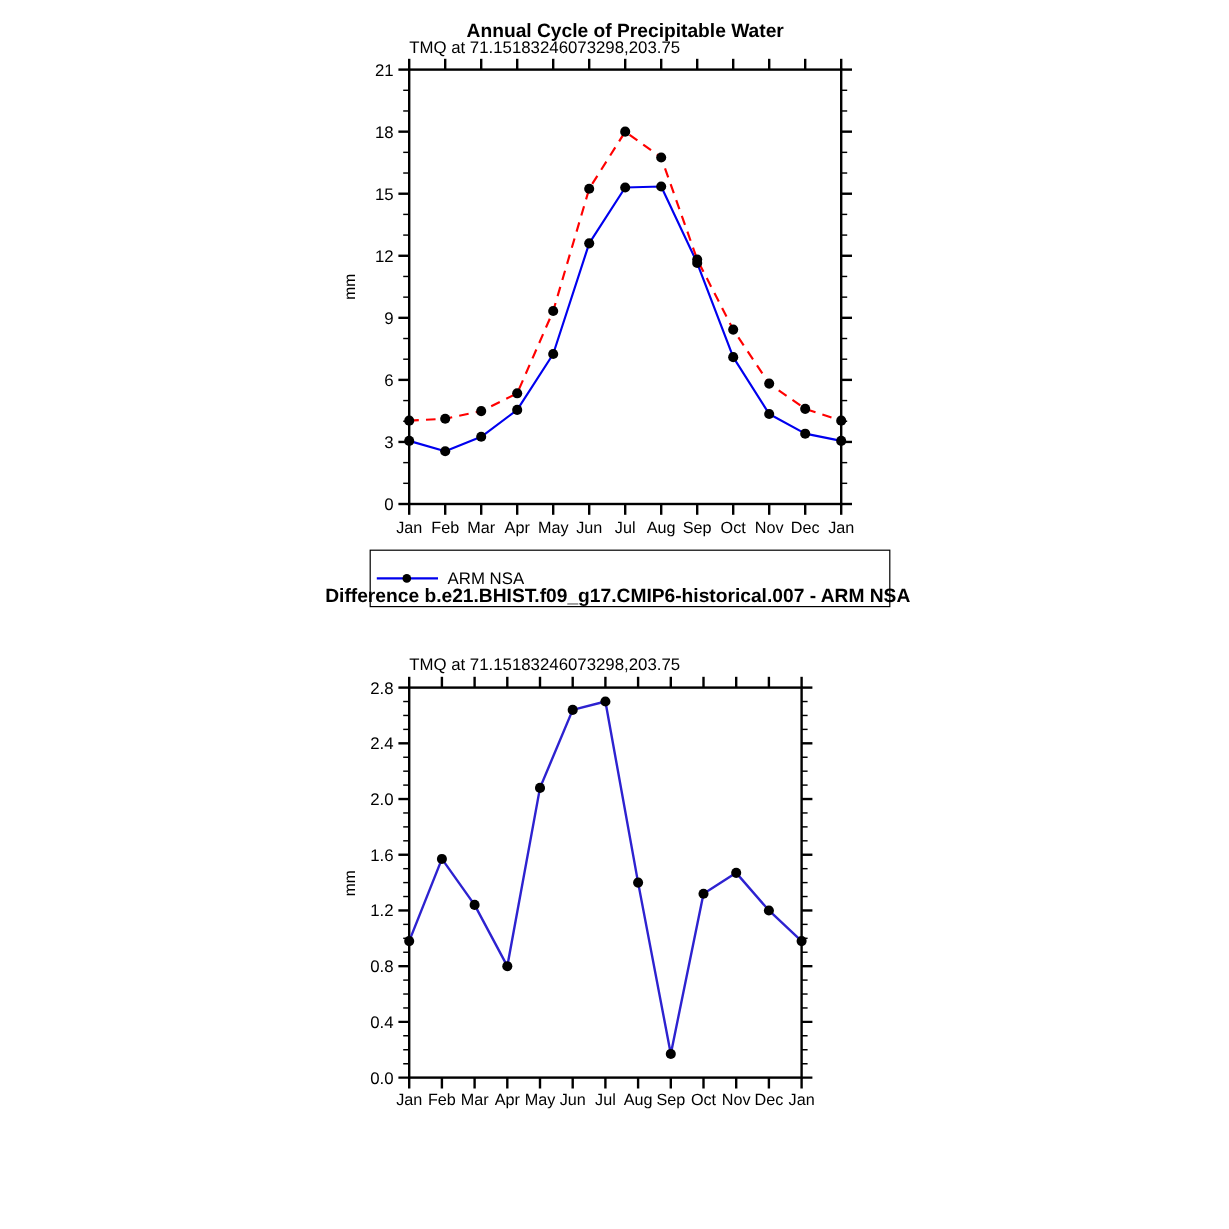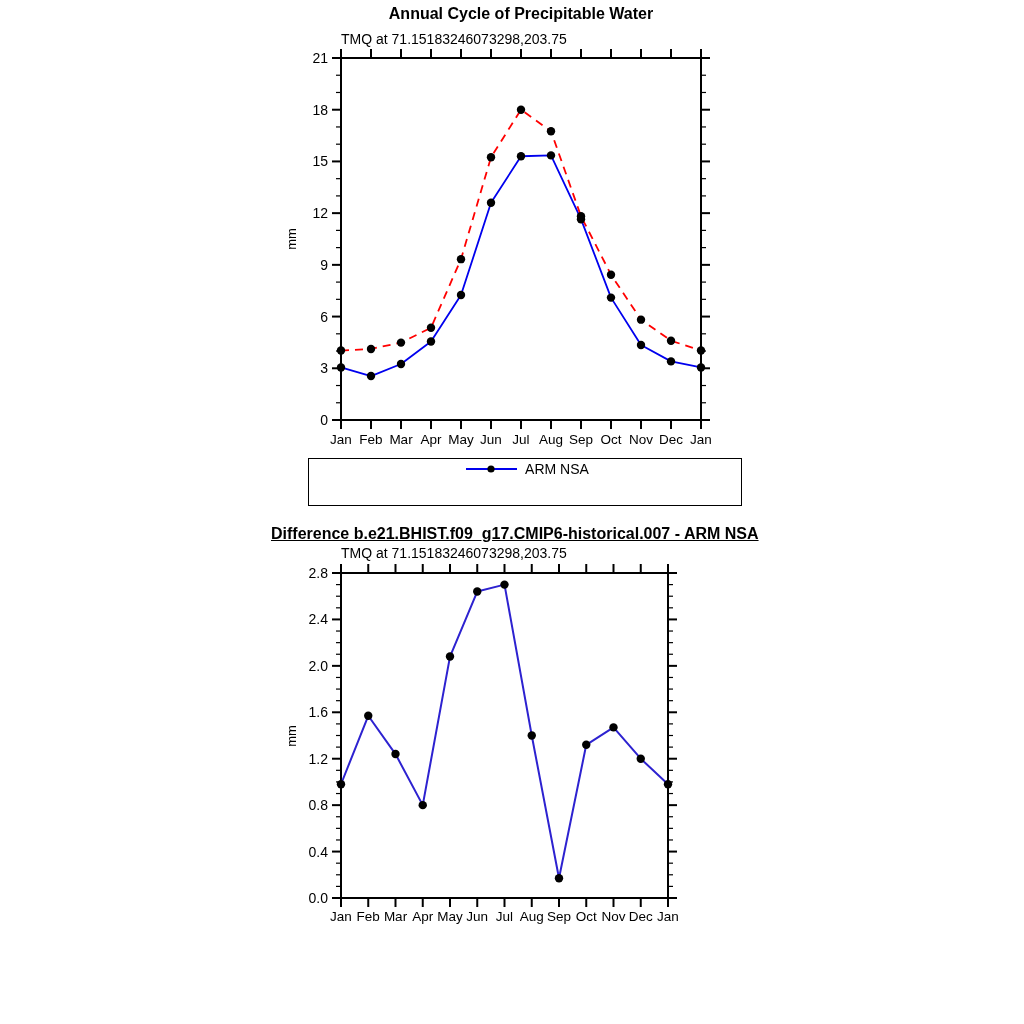--- a/index.html
+++ b/index.html
@@ -12,21 +12,21 @@
     position: absolute; font-weight: bold; font-size: 16px; text-align: center; white-space: nowrap;
   }
   .chart-subtitle { position: absolute; font-size: 14px; white-space: nowrap; }
   .y-axis-label {
     position: absolute; font-size: 13px; white-space: nowrap;
     transform: translate(-50%, -50%) rotate(-90deg);
   }
   #legend {
     position: absolute; left: 308px; top: 458px; width: 434px; height: 48px;
     border: 1px solid #000; box-sizing: border-box;
-    display: flex; flex-direction: row; justify-content: space-evenly; padding-left: 3px;
+    display: flex; flex-direction: column; justify-content: space-evenly; padding-left: 3px;
   }
   .legend-row { display: flex; align-items: center; height: 20px; }
   .legend-row svg { flex: 0 0 auto; display: block; }
   .legend-label { font-size: 14px; margin-left: 5px; white-space: nowrap; }
   svg text { font-family: "Liberation Sans", "DejaVu Sans", sans-serif; }
 </style>
 </head>
 <body>
 
 <div id="stage">
@@ -277,35 +277,35 @@
           <circle cx="531.75" cy="735.5" r="4.2" fill="#000000"></circle>
           <circle cx="559" cy="878.2678571428571" r="4.2" fill="#000000"></circle>
           <circle cx="586.25" cy="744.7857142857142" r="4.2" fill="#000000"></circle>
           <circle cx="613.5" cy="727.375" r="4.2" fill="#000000"></circle>
           <circle cx="640.75" cy="758.7142857142857" r="4.2" fill="#000000"></circle>
           <circle cx="668" cy="784.25" r="4.2" fill="#000000"></circle>
         </g>
       </g>
     </svg>
 
-  <div class="chart-title" style="left:341px; top:5px; width:360px;">Annual Cycle of Precipitable Water</div>
+  <div class="chart-title" style="left:341px; top:18px; width:360px;">Annual Cycle of Precipitable Water</div>
 
   <div class="chart-subtitle" style="left:341px; top:31px;">TMQ at 71.15183246073298,203.75</div>
 
   <div class="y-axis-label" style="left:291px; top:239px;">mm</div>
 
   <div id="legend">
     <div class="legend-row">
       <svg width="56" height="16">
           <line x1="2" y1="8" x2="53" y2="8" stroke="#0000ee" stroke-width="1.8"></line>
           <circle cx="27" cy="8" r="3.6" fill="#000000"></circle>
         </svg>
       <span class="legend-label">ARM NSA</span>
     </div>
   </div>
 
-  <div class="chart-title" style="left:271px; top:525px; width:467px;text-decoration:underline;">Difference b.e21.BHIST.f09_g17.CMIP6-historical.007 - ARM NSA</div>
+  <div class="chart-title" style="left:271px; top:489px; width:467px;">Difference b.e21.BHIST.f09_g17.CMIP6-historical.007 - ARM NSA</div>
 
   <div class="chart-subtitle" style="left:341px; top:545px;">TMQ at 71.15183246073298,203.75</div>
 
   <div class="y-axis-label" style="left:291px; top:736px;">mm</div>
 
 </div>
 
 </body></html>

